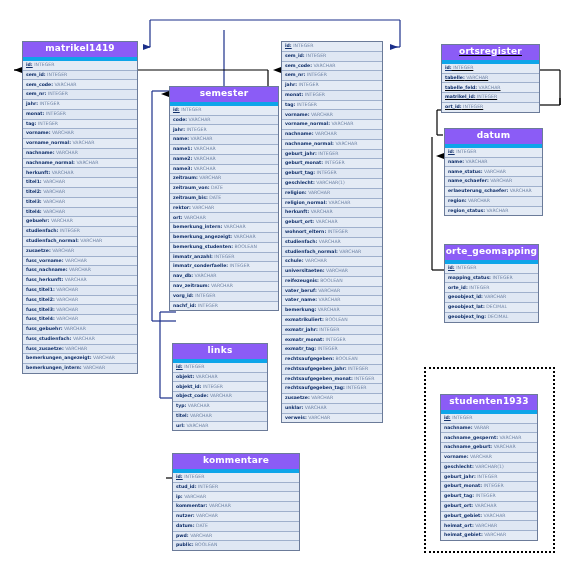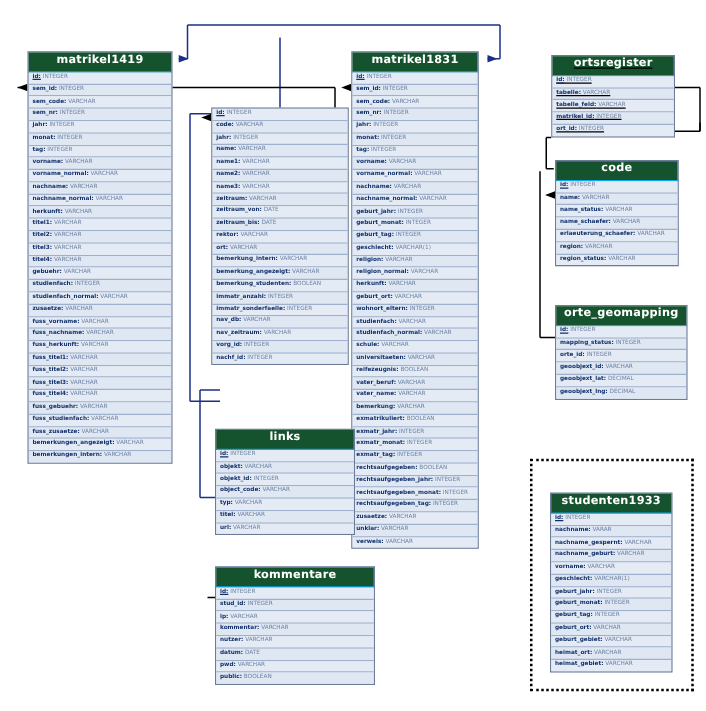--- a/index.html
+++ b/index.html
@@ -12,28 +12,28 @@
   #canvas{position:absolute;left:0;top:0;width:565px;height:569px;}
   svg.wires{position:absolute;left:0;top:0;width:565px;height:569px;pointer-events:none;}
   .entity{
     position:absolute;
     background:#e8eef7;
     border:1px solid #6b7b99;
     box-sizing:border-box;
     z-index:5;
   }
   .entity .title{
-    background:#14532d;
+    background:#8b5cf6;
     color:#ffffff;
     text-align:center;
     font-size:9.5px;
     font-weight:bold;
     letter-spacing:.2px;
     padding:2px 0 3px 0;
-    border-bottom:1px solid #0ea5e9;
+    border-bottom:4px solid #0ea5e9;
     line-height:1.1;
   }
   .entity .rows{display:block;}
   .entity .row{
     font-size:4.6px;
     line-height:1;
     padding:2.1px 3px 2.1px 3px;
     border-bottom:1px solid #9fb0cc;
     color:#5a6f8f;
     white-space:nowrap;
@@ -43,25 +43,25 @@
   .entity .row:nth-child(odd){background:#e4ebf5;}
   .entity .row:last-child{border-bottom:none;}
   .entity .row .fname{color:#11306b;font-weight:bold;}
   .entity .row.pk .fname{text-decoration:underline;}
   .entity .row .ftype{color:#6f84a6;font-weight:normal;}
 
   
   #tbl-matrikel1419{left:22px;top:41px;width:116px;}
   #tbl-matrikel1831{left:281px;top:41px;width:102px;}
   #tbl-semester{left:169px;top:86px;width:110px;}
-  #tbl-links{left:172px;top:343px;width:112px;}
+  #tbl-links{left:172px;top:343px;width:96px;}
   #tbl-kommentare{left:172px;top:453px;width:128px;}
   #tbl-ortsregister{left:441px;top:44px;width:99px;text-decoration:underline;}
   #tbl-orte{left:444px;top:128px;width:99px;}
-  #tbl-orte-geomapping{left:444px;top:244px;width:106px;}
+  #tbl-orte-geomapping{left:444px;top:244px;width:95px;}
   #tbl-studenten1933{left:440px;top:379px;width:98px;margin-top:15px;}
 
   #tbl-matrikel1419 .title,#tbl-matrikel1831 .title,
   #tbl-studenten1933 .title,#tbl-orte-geomapping .title,
   #tbl-ortsregister .title{font-size:9px;}
   #tbl-semester .title,#tbl-links .title,#tbl-kommentare .title,
   #tbl-orte .title{font-size:9px;}
 
   .dashbox{
     position:absolute;
@@ -170,21 +170,20 @@
         <div class="row"><span class="fname">fuss_titel4:</span><span class="ftype"> VARCHAR</span></div>
         <div class="row"><span class="fname">fuss_gebuehr:</span><span class="ftype"> VARCHAR</span></div>
         <div class="row"><span class="fname">fuss_studienfach:</span><span class="ftype"> VARCHAR</span></div>
         <div class="row"><span class="fname">fuss_zusaetze:</span><span class="ftype"> VARCHAR</span></div>
         <div class="row"><span class="fname">bemerkungen_angezeigt:</span><span class="ftype"> VARCHAR</span></div>
         <div class="row"><span class="fname">bemerkungen_intern:</span><span class="ftype"> VARCHAR</span></div>
       </div>
   </div>
 
   <div class="entity" id="tbl-matrikel1831">
-    <div class="title">matrikel1831</div>
     <div class="rows">
         <div class="row pk"><span class="fname">id:</span><span class="ftype"> INTEGER</span></div>
         <div class="row"><span class="fname">sem_id:</span><span class="ftype"> INTEGER</span></div>
         <div class="row"><span class="fname">sem_code:</span><span class="ftype"> VARCHAR</span></div>
         <div class="row"><span class="fname">sem_nr:</span><span class="ftype"> INTEGER</span></div>
         <div class="row"><span class="fname">jahr:</span><span class="ftype"> INTEGER</span></div>
         <div class="row"><span class="fname">monat:</span><span class="ftype"> INTEGER</span></div>
         <div class="row"><span class="fname">tag:</span><span class="ftype"> INTEGER</span></div>
         <div class="row"><span class="fname">vorname:</span><span class="ftype"> VARCHAR</span></div>
         <div class="row"><span class="fname">vorname_normal:</span><span class="ftype"> VARCHAR</span></div>
@@ -215,20 +214,21 @@
         <div class="row"><span class="fname">rechtsaufgegeben_jahr:</span><span class="ftype"> INTEGER</span></div>
         <div class="row"><span class="fname">rechtsaufgegeben_monat:</span><span class="ftype"> INTEGER</span></div>
         <div class="row"><span class="fname">rechtsaufgegeben_tag:</span><span class="ftype"> INTEGER</span></div>
         <div class="row"><span class="fname">zusaetze:</span><span class="ftype"> VARCHAR</span></div>
         <div class="row"><span class="fname">unklar:</span><span class="ftype"> VARCHAR</span></div>
         <div class="row"><span class="fname">verweis:</span><span class="ftype"> VARCHAR</span></div>
       </div>
   </div>
 
   <div class="entity" id="tbl-semester">
+    <div class="title">semester</div>
     <div class="rows">
         <div class="row pk"><span class="fname">id:</span><span class="ftype"> INTEGER</span></div>
         <div class="row"><span class="fname">code:</span><span class="ftype"> VARCHAR</span></div>
         <div class="row"><span class="fname">jahr:</span><span class="ftype"> INTEGER</span></div>
         <div class="row"><span class="fname">name:</span><span class="ftype"> VARCHAR</span></div>
         <div class="row"><span class="fname">name1:</span><span class="ftype"> VARCHAR</span></div>
         <div class="row"><span class="fname">name2:</span><span class="ftype"> VARCHAR</span></div>
         <div class="row"><span class="fname">name3:</span><span class="ftype"> VARCHAR</span></div>
         <div class="row"><span class="fname">zeitraum:</span><span class="ftype"> VARCHAR</span></div>
         <div class="row"><span class="fname">zeitraum_von:</span><span class="ftype"> DATE</span></div>
@@ -279,21 +279,21 @@
     <div class="rows">
         <div class="row pk"><span class="fname">id:</span><span class="ftype"> INTEGER</span></div>
         <div class="row"><span class="fname">tabelle:</span><span class="ftype"> VARCHAR</span></div>
         <div class="row"><span class="fname">tabelle_feld:</span><span class="ftype"> VARCHAR</span></div>
         <div class="row"><span class="fname">matrikel_id:</span><span class="ftype"> INTEGER</span></div>
         <div class="row"><span class="fname">ort_id:</span><span class="ftype"> INTEGER</span></div>
       </div>
   </div>
 
   <div class="entity" id="tbl-orte">
-    <div class="title">code</div>
+    <div class="title">datum</div>
     <div class="rows">
         <div class="row pk"><span class="fname">id:</span><span class="ftype"> INTEGER</span></div>
         <div class="row"><span class="fname">name:</span><span class="ftype"> VARCHAR</span></div>
         <div class="row"><span class="fname">name_status:</span><span class="ftype"> VARCHAR</span></div>
         <div class="row"><span class="fname">name_schaefer:</span><span class="ftype"> VARCHAR</span></div>
         <div class="row"><span class="fname">erlaeuterung_schaefer:</span><span class="ftype"> VARCHAR</span></div>
         <div class="row"><span class="fname">region:</span><span class="ftype"> VARCHAR</span></div>
         <div class="row"><span class="fname">region_status:</span><span class="ftype"> VARCHAR</span></div>
       </div>
   </div>

